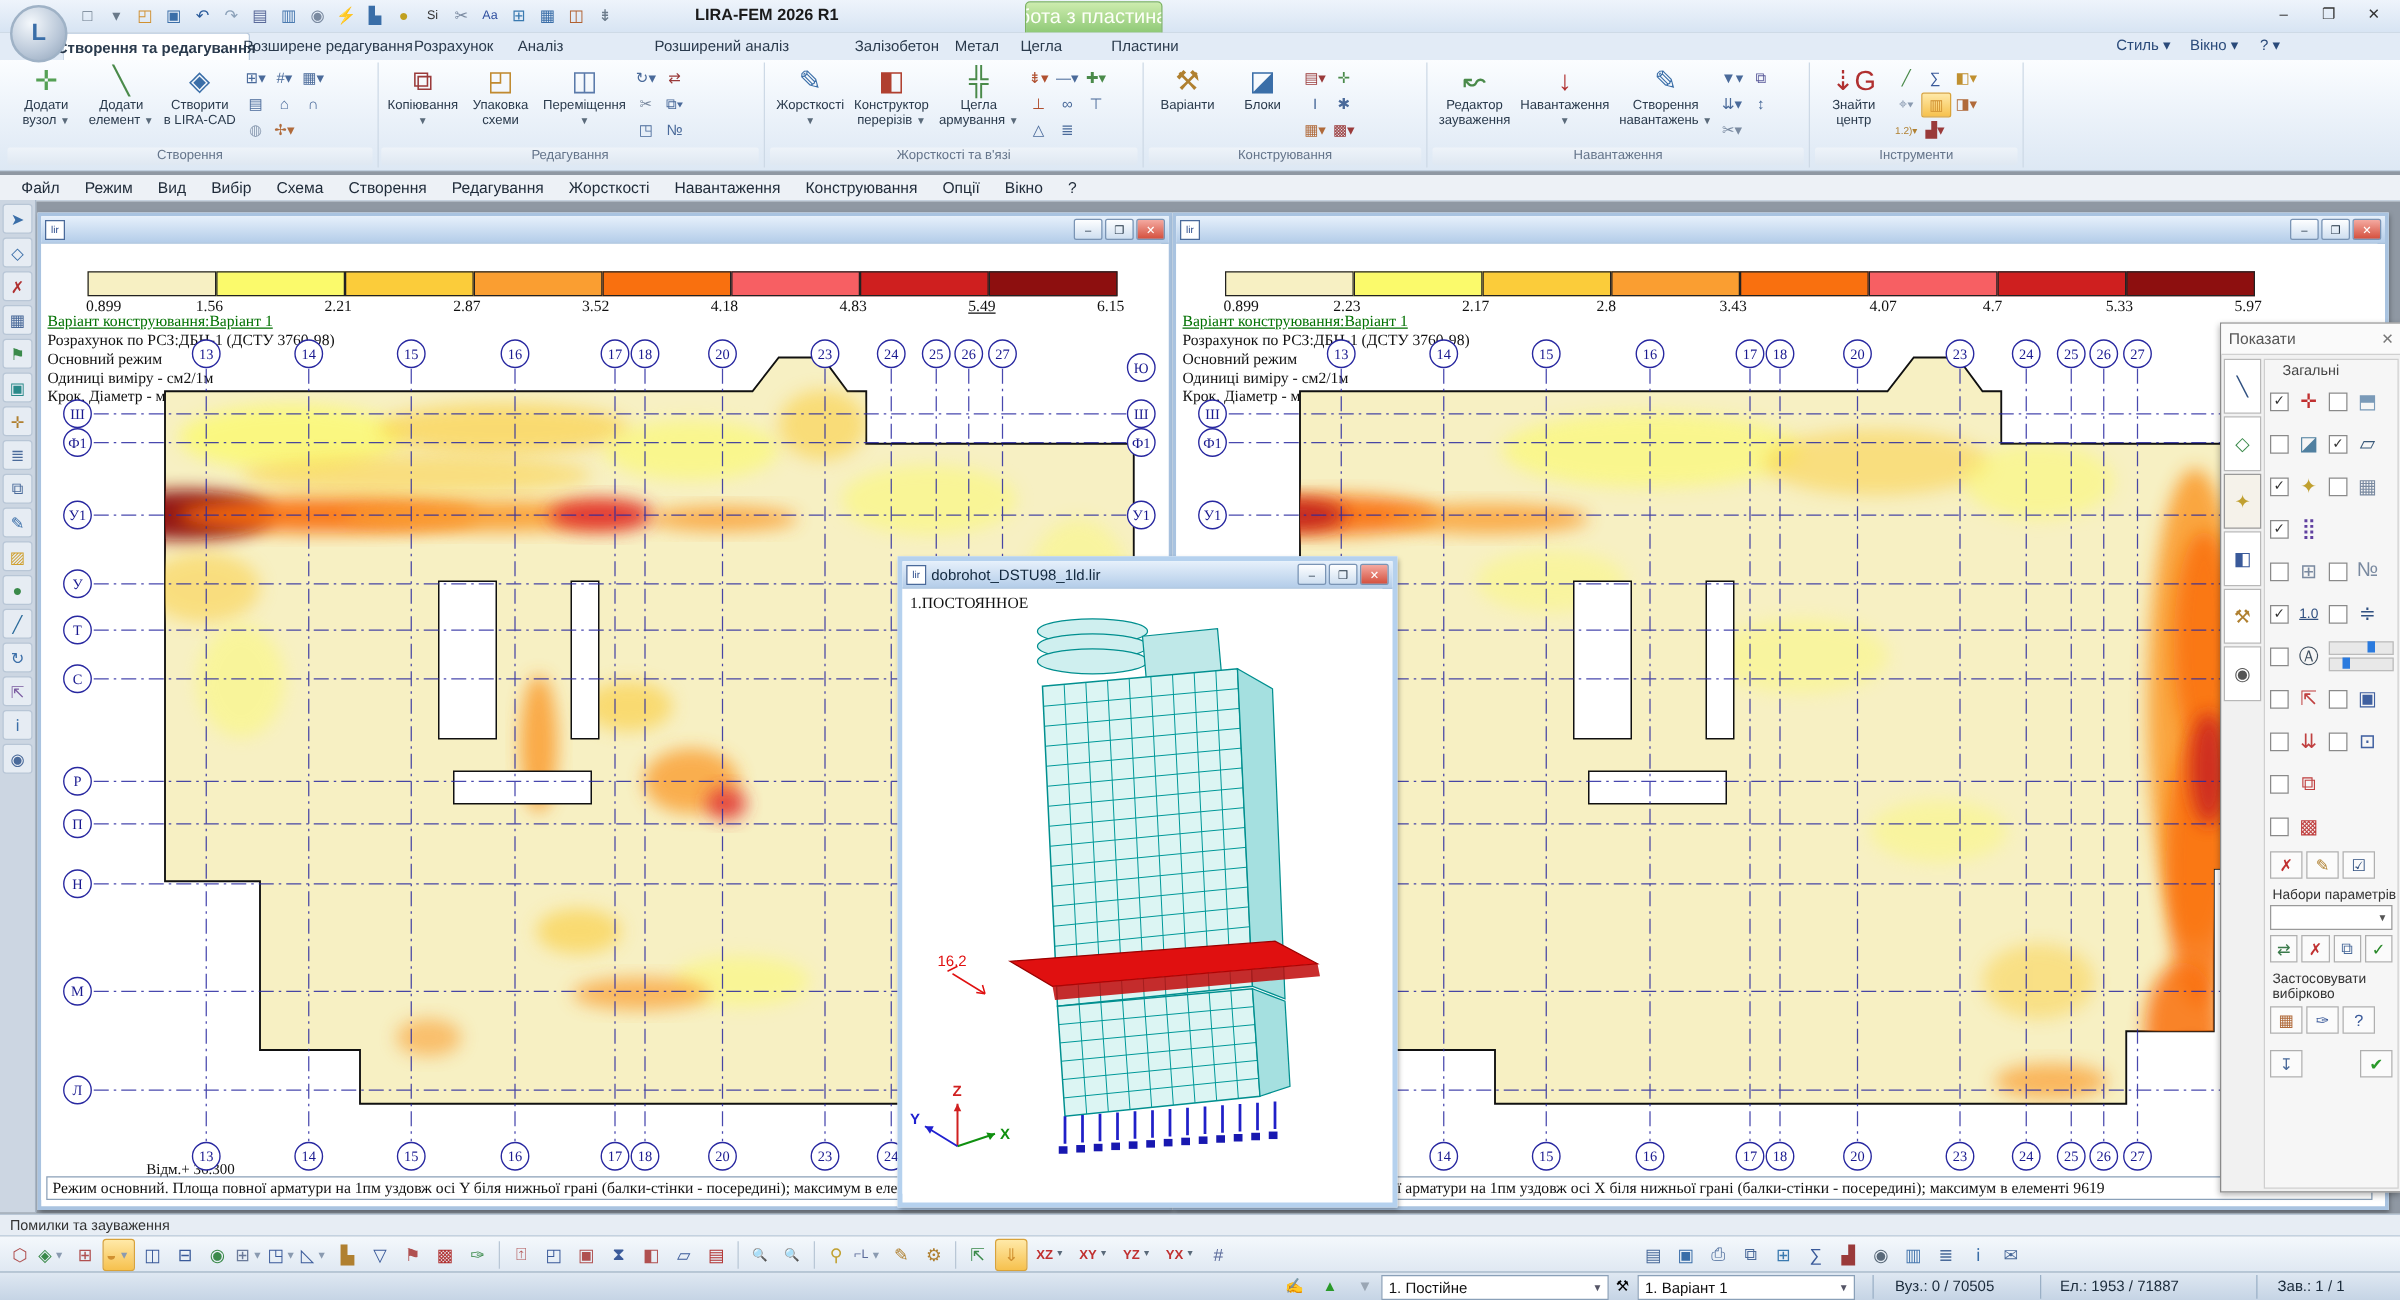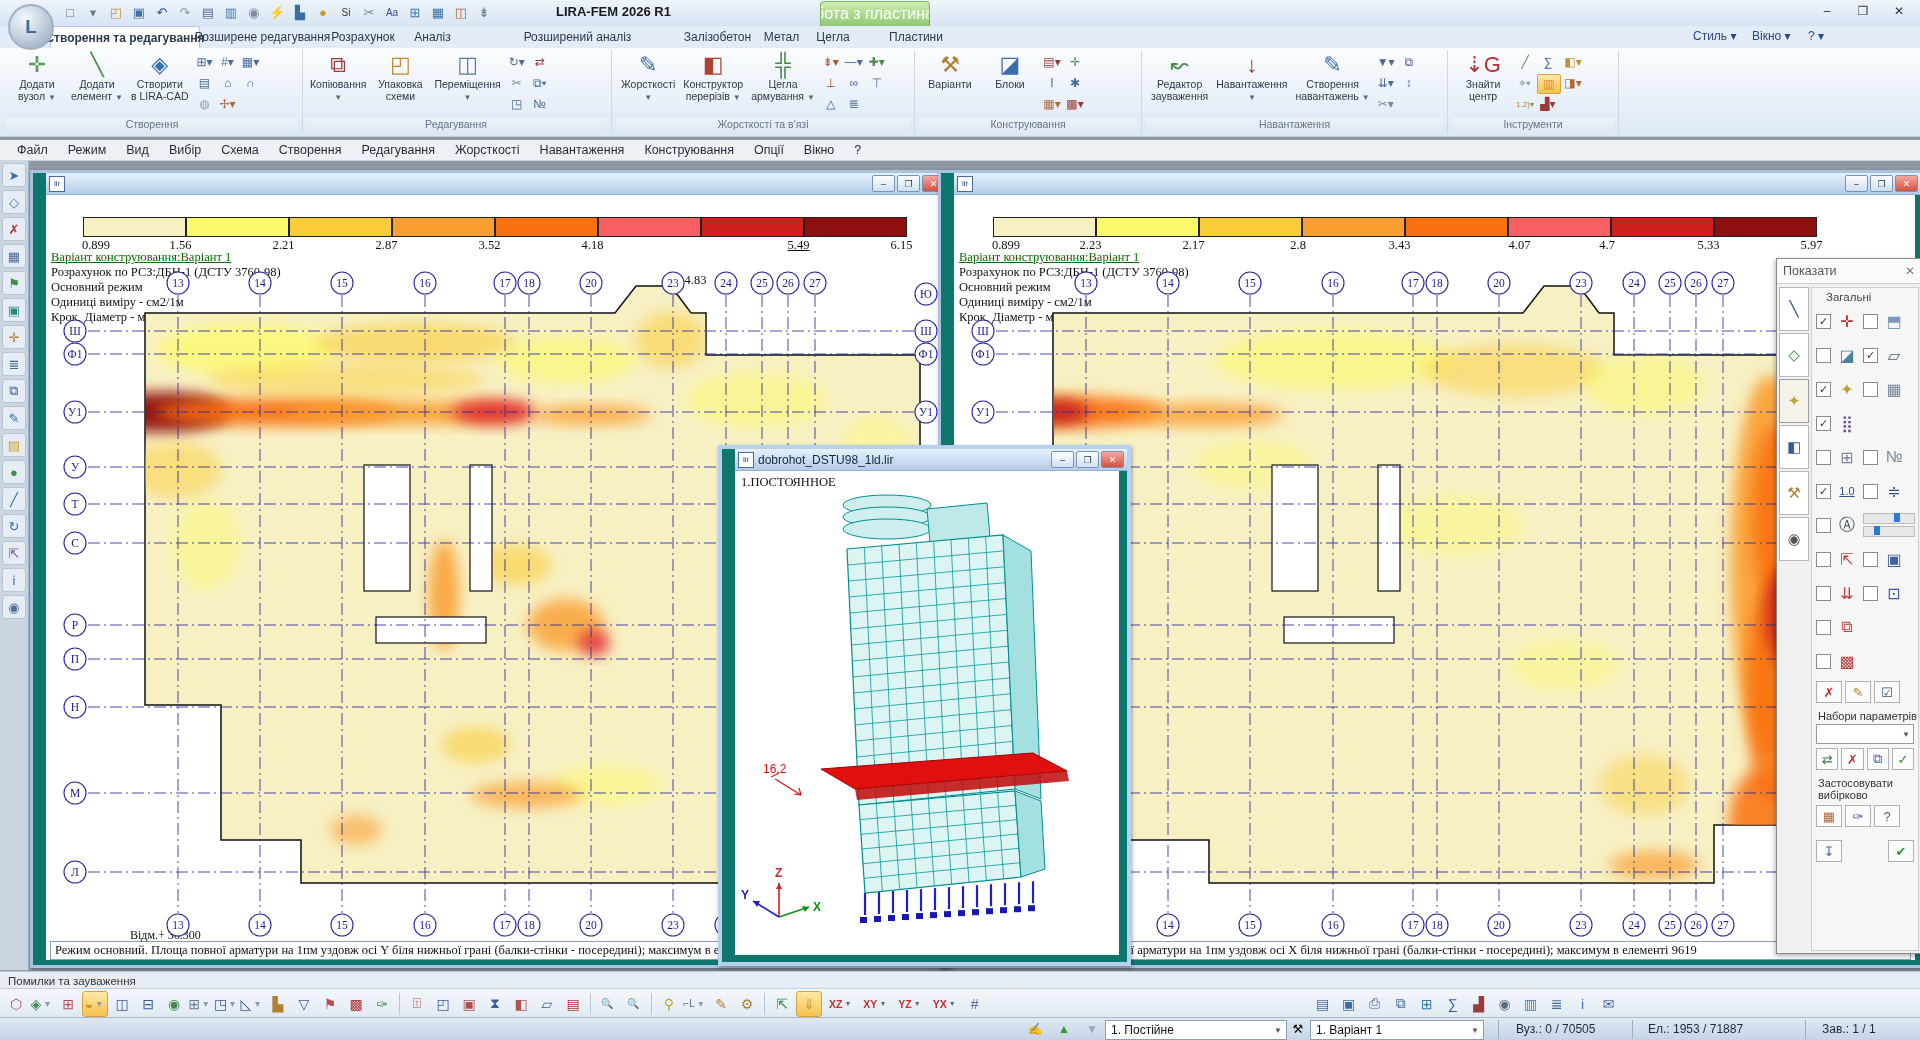--- a/index.html
+++ b/index.html
@@ -28,21 +28,21 @@
   .rsmalls{display:grid;grid-template-rows:repeat(3,20px);grid-auto-flow:column;gap:1px;padding-top:2px;}
   .rsmall{width:22px;height:18px;display:flex;align-items:center;justify-content:center;font-size:12px;border-radius:2px;}
   .rsmall.hl{background:linear-gradient(#ffe9a8,#f6c14e);border:1px solid #d9a33a;}
   
   #menubar{position:absolute;left:0;top:140px;width:1920px;height:20px;background:#edf1f6;border-bottom:1px solid #c5d1de;display:flex;align-items:center;padding-left:8px;gap:2px;}
   .mitem{font-size:12.5px;color:#1e2a38;padding:1px 9px;}
   
   #lstrip{position:absolute;left:0;top:160px;width:28px;height:810px;background:#ccd6e2;border-right:1px solid #aab8c8;}
   .ltbi{width:22px;height:22px;margin:3px auto 2px auto;display:flex;align-items:center;justify-content:center;font-size:13px;background:#e6ecf3;border:1px solid #b8c6d6;border-radius:3px;}
   
-  .win{position:absolute;background:#0f766e;border:3px solid #a9c3e0;box-shadow:1px 2px 4px rgba(0,0,0,.35);padding-left:13px;}
+  .win{position:absolute;background:#ffffff;border:3px solid #a9c3e0;box-shadow:1px 2px 4px rgba(0,0,0,.35);}
   .wtitle{position:relative;height:21px;background:linear-gradient(#e6f0fb,#b4cde9);border-bottom:1px solid #8fb0d4;display:flex;align-items:center;padding:0 3px;gap:4px;}
   .wico{width:14px;height:14px;background:#fff;border:1px solid #4a6a9a;font-size:8px;color:#2a4a8a;display:flex;align-items:center;justify-content:center;}
   .wtext{font-size:12px;color:#13293f;flex:1;white-space:nowrap;overflow:hidden;}
   .wbtns{display:flex;gap:2px;}
   .wbtn{width:21px;height:15px;border:1px solid #7a94b4;border-radius:2px;background:linear-gradient(#fdfeff,#cfdff0);font-size:9px;display:flex;align-items:center;justify-content:center;color:#234;}
   .wbtn.close{background:linear-gradient(#f4a9a0,#d4503e);color:#fff;}
   .wcontent{position:relative;background:#fff;overflow:hidden;}
   .scalebar{position:absolute;display:flex;}
   .scell{height:18px;border:1px solid #222;margin-right:0px;}
   .snums{position:absolute;height:14px;font-family:"Liberation Serif",serif;font-size:12.5px;color:#111;}
@@ -362,21 +362,21 @@
           <div class="scell" style="width: 101px; background: rgb(207, 31, 31);"></div>
           <div class="scell" style="width: 101px; background: rgb(141, 15, 15);"></div>
         </div>
         <div class="snums" style="left: 37px; top: 43px; width: 864px;">
           <span style="left: 0px; transform: translateX(-4%);">0.899</span>
           <span style="left: 103px; transform: translateX(-75%);">1.56</span>
           <span style="left: 206px; transform: translateX(-75%);">2.21</span>
           <span style="left: 309px; transform: translateX(-75%);">2.87</span>
           <span style="left: 412px; transform: translateX(-75%);">3.52</span>
           <span style="left: 515px; transform: translateX(-75%);">4.18</span>
-          <span style="left: 618px; transform: translateX(-75%); margin-top: 35px;">4.83</span>
+          <span style="left: 618px; transform: translateX(-75%);">4.83</span>
           <span style="left: 721px; transform: translateX(-75%); text-decoration: underline;">5.49</span>
           <span style="left: 824px; transform: translateX(-75%);">6.15</span>
         </div>
         <div class="hline green" style="left: 5px; top: 55px;">Варіант конструювання:Варіант 1</div>
         <div class="hline" style="left: 5px; top: 70px;">Розрахунок по РСЗ:ДБН-1 (ДСТУ 3760-98)</div>
         <div class="hline" style="left: 5px; top: 85px;">Основний режим</div>
         <div class="hline" style="left: 5px; top: 100px;">Одиниці виміру - см2/1м</div>
         <div class="hline" style="left: 5px; top: 115px;">Крок, Діаметр - мм</div>
         <div class="elev" style="left: 84px; top: 733px;">Відм.+ 36.300</div>
         <svg class="mapsvg" style="left:0;top:70px;" width="896" height="690" viewBox="0 0 896 690">

